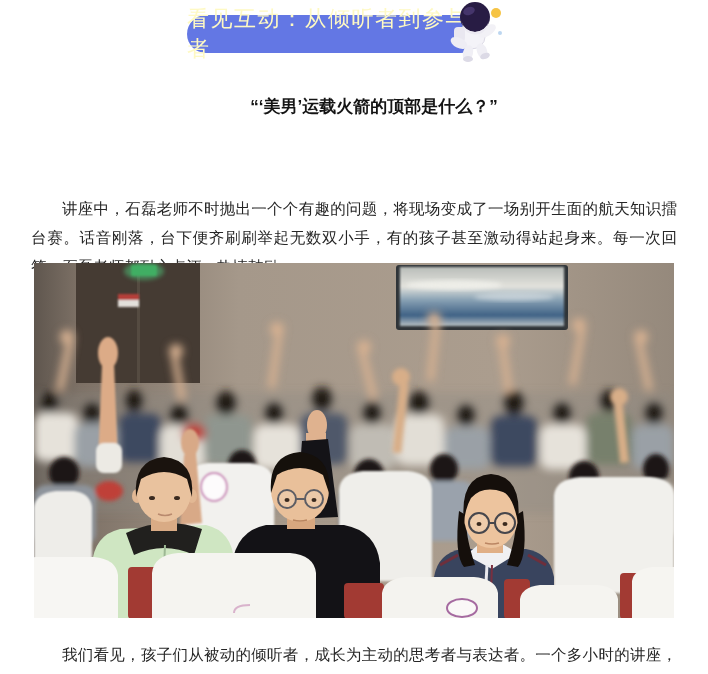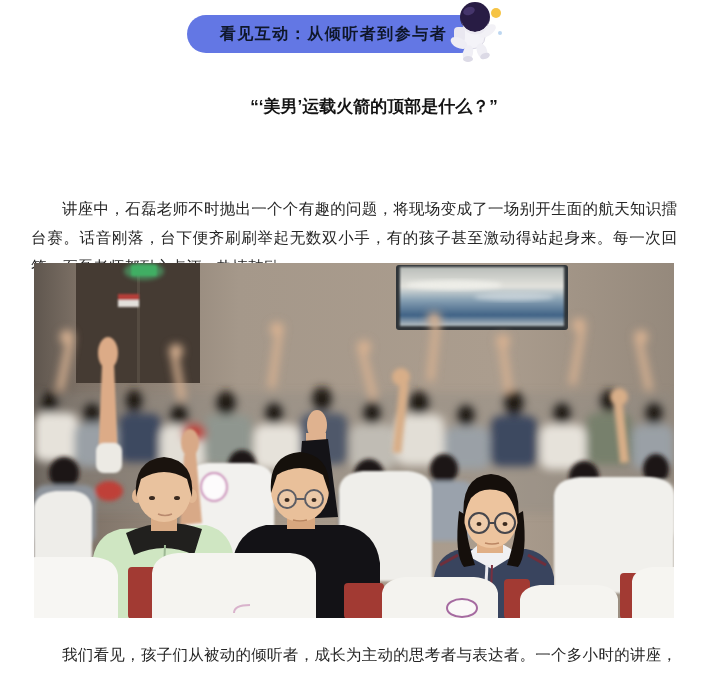--- a/index.html
+++ b/index.html
@@ -2,21 +2,21 @@
 <html><head>
 <meta charset="utf-8">
 <style>
   html,body{margin:0;padding:0;background:#fff;}
   .page{position:relative;width:708px;height:674px;background:#ffffff;overflow:hidden;
         font-family:"Liberation Sans","DejaVu Sans",sans-serif;}
 
   
   .banner-pill{position:absolute;left:187px;top:15px;width:293px;height:38px;
                border-radius:19px;background:#6377e4;display:flex;align-items:center;justify-content:center;}
-  .banner-title{color:#0f172a;font-size:16px;font-weight:bold;letter-spacing:1.5px;}
+  .banner-title{color:#fef9c3;font-size:22px;font-weight:normal;letter-spacing:1.5px;}
   .astronaut{position:absolute;left:447px;top:0;width:58px;height:62px;}
 
   
   .questions{position:absolute;top:90px;left:0;width:708px;text-align:center;
              font-size:17px;font-weight:bold;color:#141414;line-height:33px;padding-left:20px;}
 
   
   .para{position:absolute;left:31px;width:646px;font-size:15.5px;color:#262626;
         line-height:29px;text-align:justify;text-indent:2em;}
   .para1{top:178px;}

